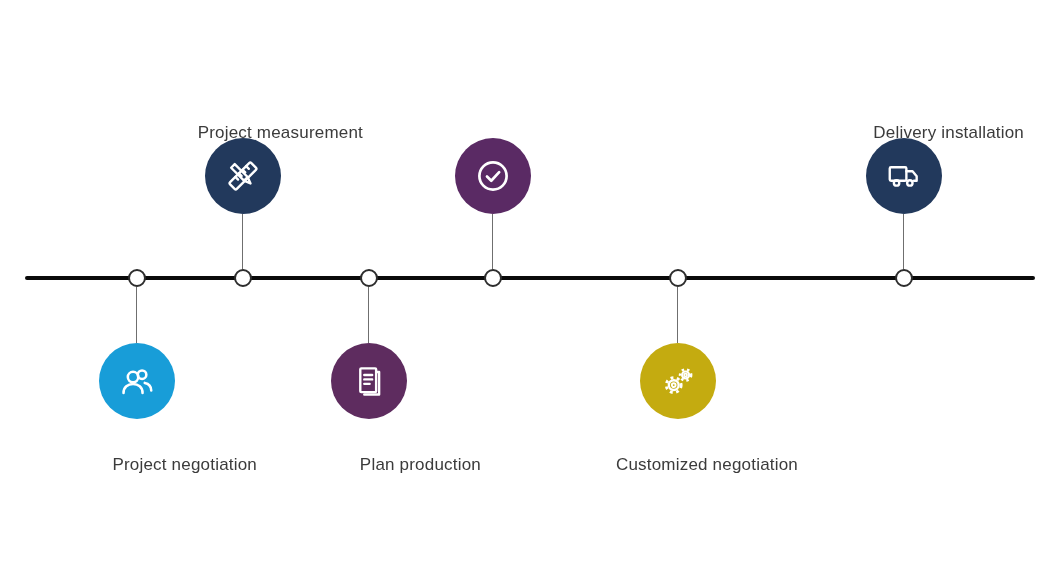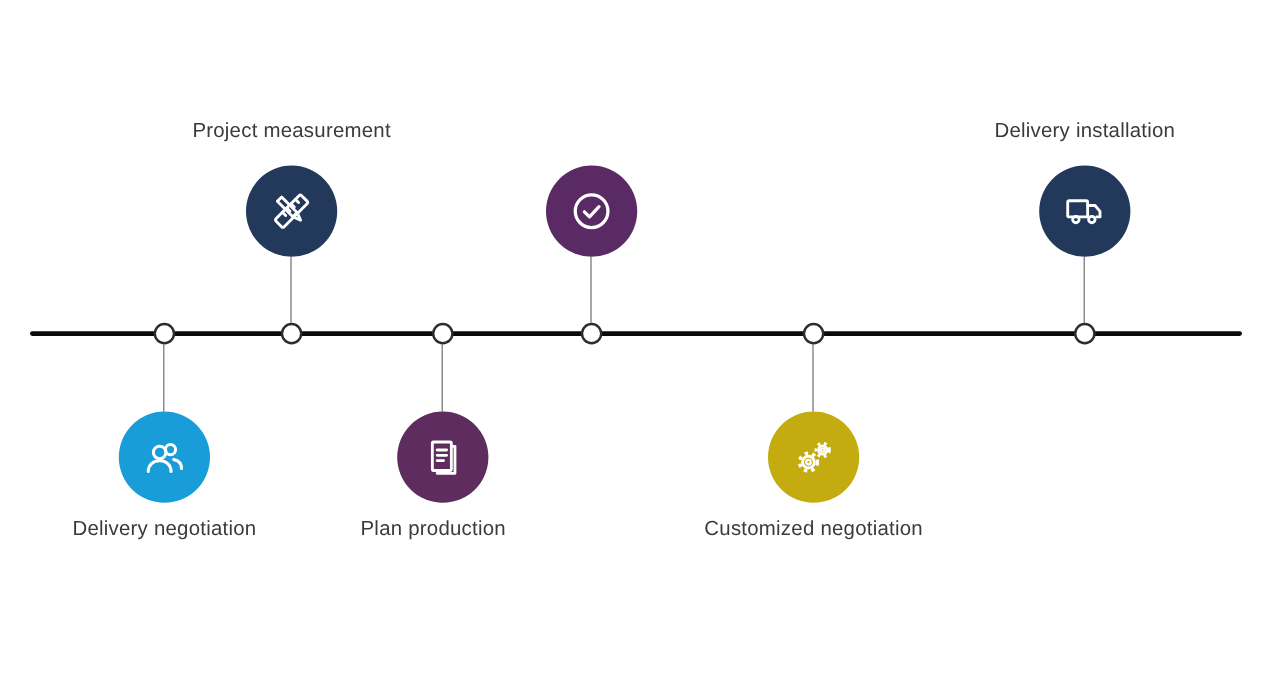--- a/index.html
+++ b/index.html
@@ -32,44 +32,45 @@
   .icon-circle{
     position:absolute;
     width:76px;height:76px;
     border-radius:50%;
     display:flex;align-items:center;justify-content:center;
   }
   .icon-circle svg{width:38px;height:38px;display:block;}
   .step-label{
     position:absolute;
     width:240px;
-    text-align:center;
+    text-align:right;
     font-size:17px;
     color:#3b3b3b;
     letter-spacing:0.2px;
+    margin-top:24px;
   }
 </style>
 </head>
 <body>
 
 <div class="canvas">
 
   <div class="timeline-line" style="background: rgb(10, 10, 10);"></div>
 
   <div class="node" style="left:128px;top:269px;"></div>
   <div class="connector" style="left:136px;top:287px;height:56px;"></div>
   <div class="icon-circle" style="left: 99px; top: 343px; background: rgb(24, 157, 216);">
     <svg viewBox="0 0 24 24" fill="none" stroke="#ffffff" stroke-width="1.6" stroke-linecap="round" stroke-linejoin="round">
       <circle cx="15.2" cy="8" r="2.7"></circle>
       <path d="M16.9 13.2c2.5 0.5 4.1 2.3 4.1 4.8"></path>
       <circle cx="9.5" cy="9.5" r="3.3"></circle>
       <path d="M3.5 19.5c0-3.6 2.7-5.6 6-5.6s6 2 6 5.6"></path>
     </svg>
   </div>
-  <div class="step-label" style="left:17px;top:431px;">Delivery negotiation</div>
+  <div class="step-label" style="left:17px;top:431px;">Project negotiation</div>
 
   <div class="node" style="left:234px;top:269px;"></div>
   <div class="connector" style="left:242px;top:214px;height:55px;"></div>
   <div class="icon-circle" style="left: 205px; top: 138px; background: rgb(34, 57, 92);">
     <svg viewBox="0 0 24 24" fill="none" stroke="#ffffff" stroke-width="1.5" stroke-linecap="round" stroke-linejoin="round">
       <g transform="rotate(45 12 12)">
         <rect x="9" y="2.5" width="6" height="19" rx="1"></rect>
         <path d="M9 6.2h2.4M9 9.4h2.4M9 12.6h2.4M9 15.8h2.4"></path>
       </g>
       <g transform="rotate(-45 12 12)">

